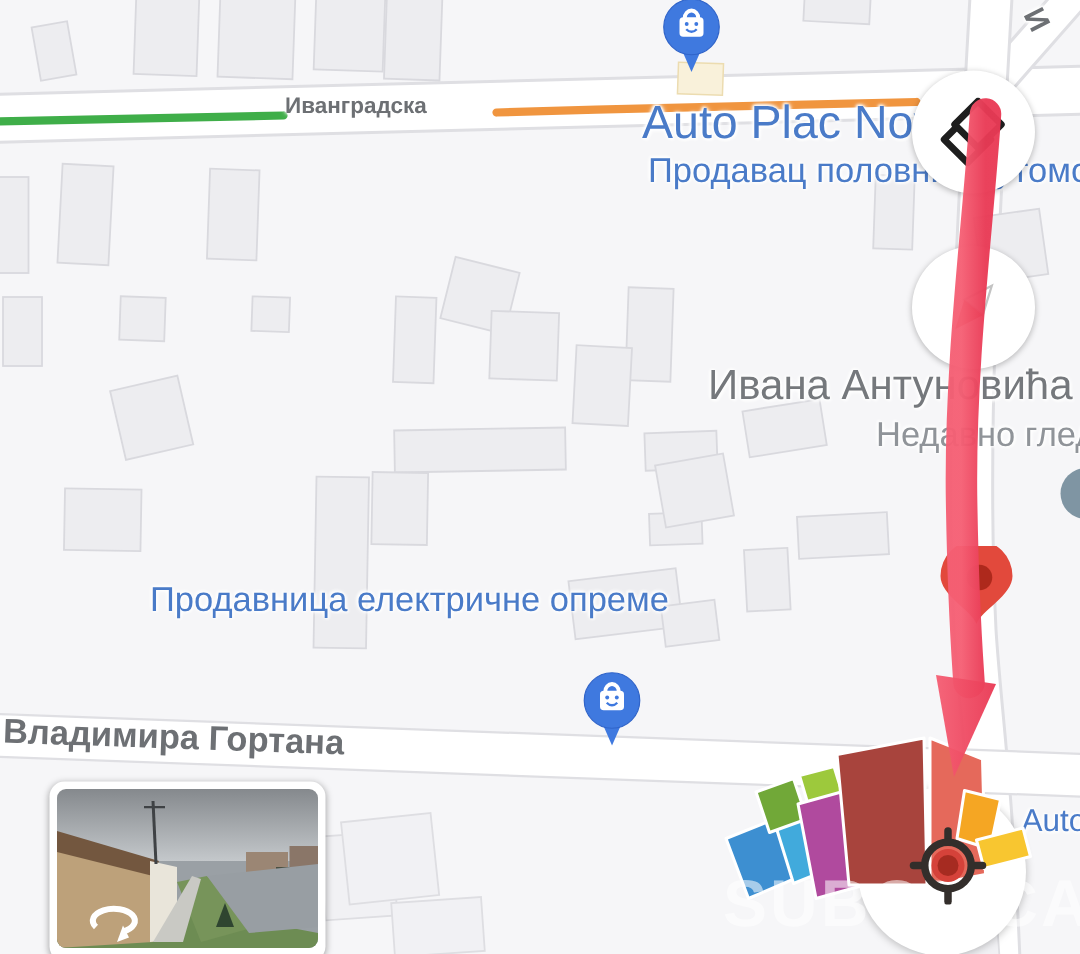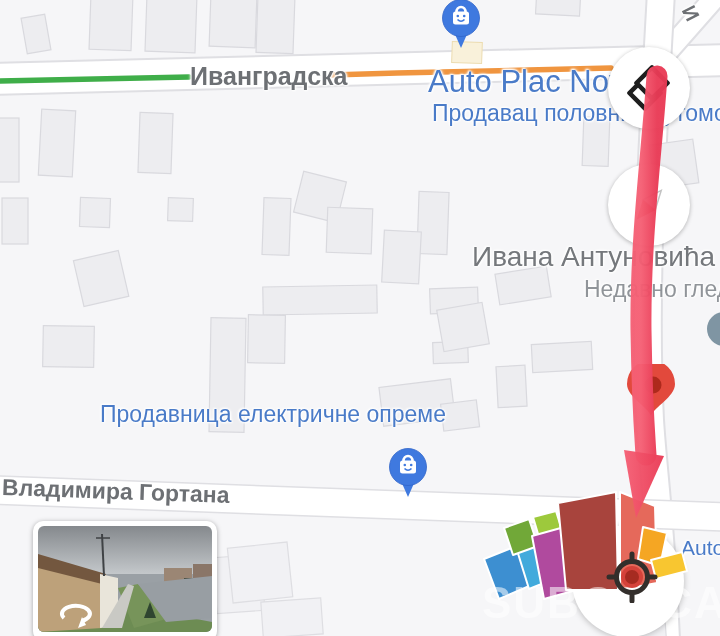--- a/index.html
+++ b/index.html
@@ -91,30 +91,30 @@
     </g>
 
     <rect x="452" y="42" width="30" height="21" transform="rotate(2 467 52)" fill="#f9f1da" stroke="#ecdcb0"></rect>
 
     <g fill="none" stroke-linecap="round" stroke-width="5.5">
       <path d="M-4,81 C80,79 140,78 189,77" stroke="#3fae49"></path>
       <path d="M331,75 C430,72 540,69 611,68" stroke="#f0953f"></path>
     </g>
   </svg>
 
-  <div class="maplabel street" style="left:190px;top:62px;font-size:25px">Иванградска</div>
+  <div class="maplabel street" style="left:190px;top:62px;font-size:15px">Иванградска</div>
   <div class="maplabel street" style="left:2px;top:478px;font-size:23px;transform:rotate(2deg)">Владимира Гортана</div>
   <div class="maplabel street-big" style="left:472px;top:241px;font-size:28px">Ивана Антуновића</div>
   <div class="maplabel street" style="left:683px;top:2px;font-size:20px;transform:rotate(63deg)">И</div>
   <div class="maplabel muted" style="left:584px;top:276px;font-size:23px">Недавно глед</div>
 
   <div class="maplabel place-title" style="left:428px;top:64px;font-size:31px;pointer-events:auto">Auto Plac Nov</div>
   <div class="maplabel place-sub" style="left:432px;top:100px;font-size:23px">Продавац половних аутомо</div>
 
-  <div class="maplabel place-sub" style="left:100px;top:401px;font-size:23px">Продавница електричне опреме</div>
+  <div class="maplabel place-sub" style="left:100px;top:386px;font-size:23px">Продавница електричне опреме</div>
 
   <div class="maplabel place-title" style="left:681px;top:536px;font-size:21px;pointer-events:auto">Auto</div>
 
   <div class="abs" style="left:441px;top:-11px">
     <svg width="40" height="60" viewBox="-20 -30 40 60">
       <path d="M-7,13 L0,29 L7,13 Z" fill="#3f79df"></path>
       <circle cx="0" cy="-1" r="18.5" fill="#3f79df" stroke="#3064c9" stroke-width="0.8"></circle>
       <path d="M-4.5,-7 a4.5,5 0 0 1 9,0" stroke="#fff" stroke-width="2.6" fill="none"></path>
       <rect x="-8" y="-7.5" width="16" height="13" rx="2.5" fill="#fff"></rect>
       <circle cx="-3.2" cy="-3" r="1.3" fill="#3f79df"></circle>

